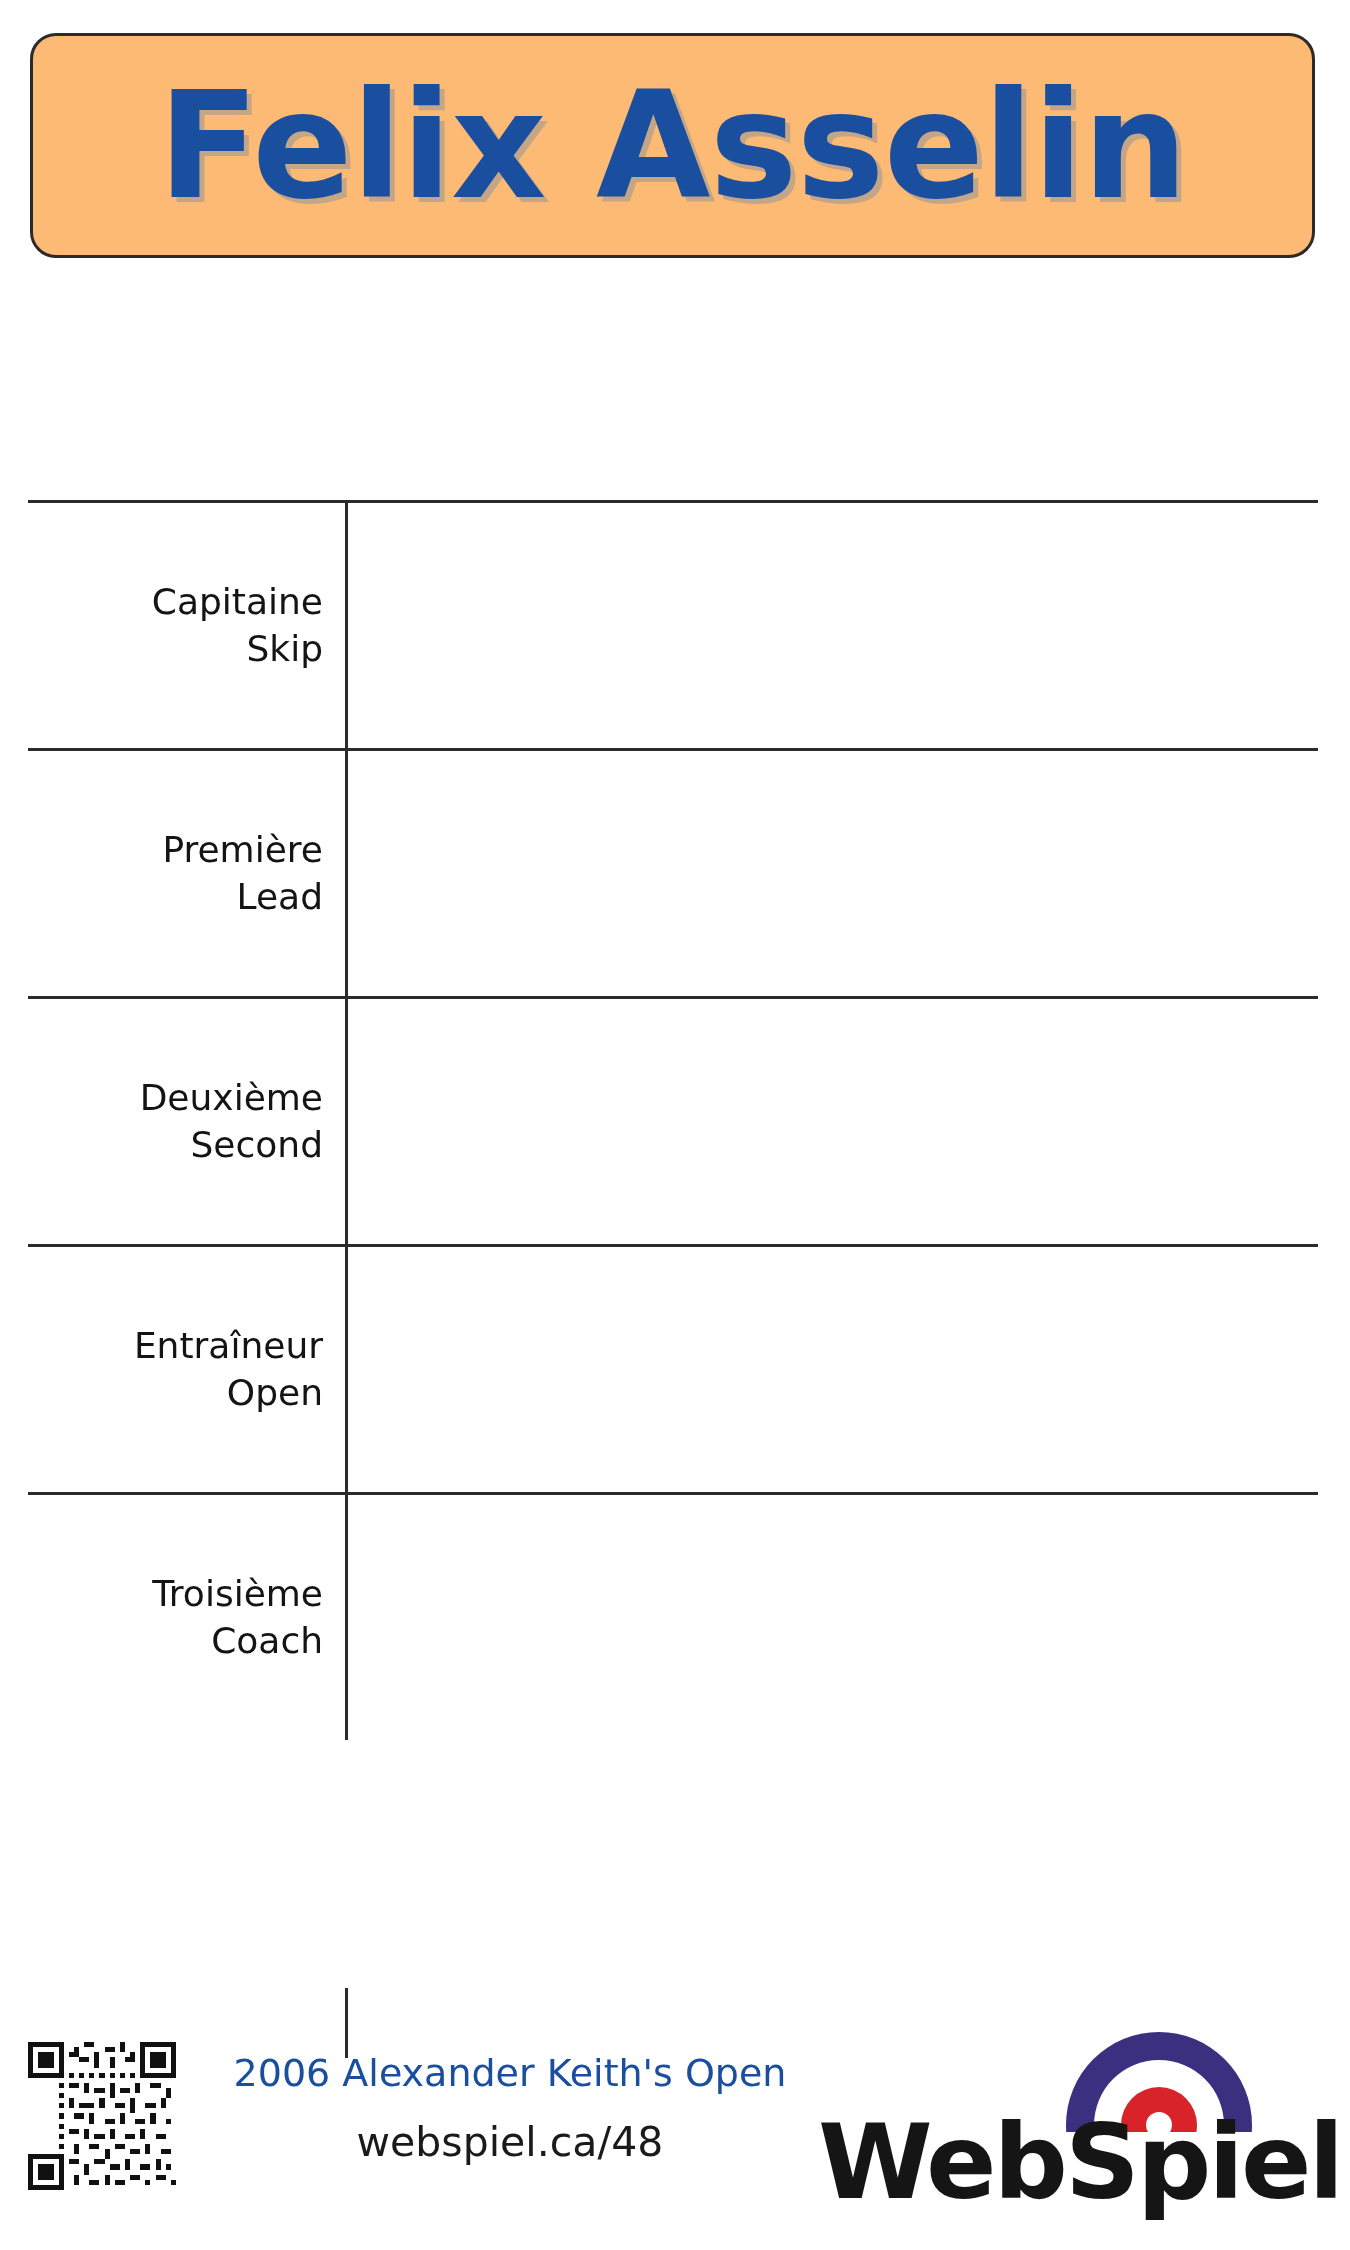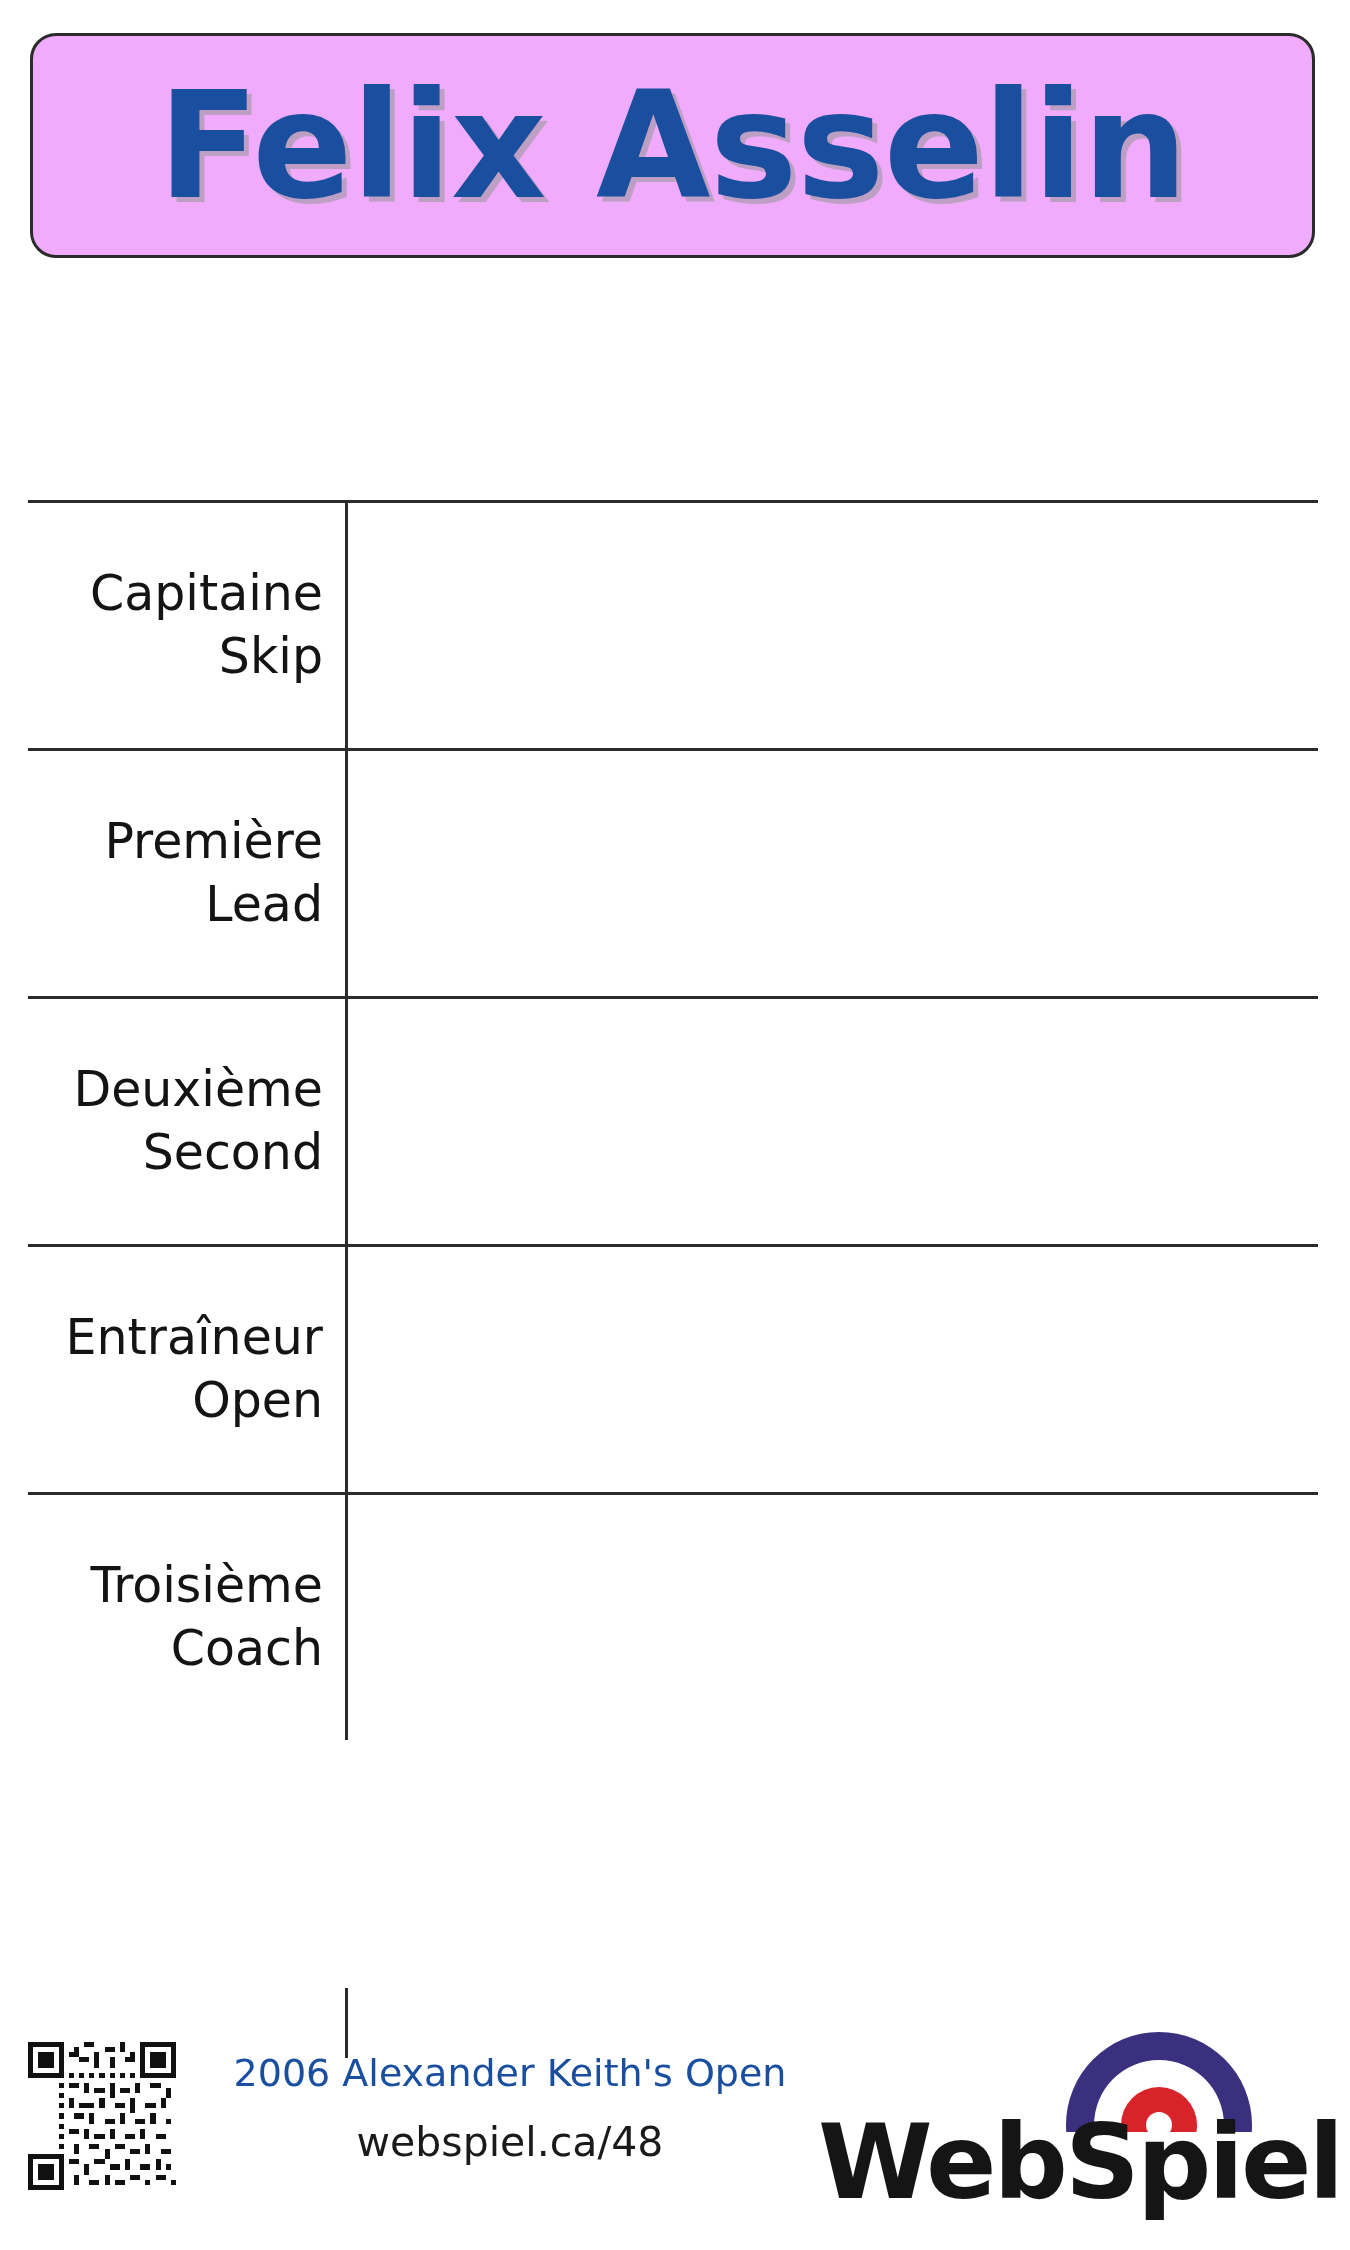--- a/index.html
+++ b/index.html
@@ -25,21 +25,21 @@
   
   .title-box {
     position: absolute;
     left: 30px;
     top: 33px;
     width: 1285px;
     height: 225px;
     box-sizing: border-box;
     border: 3px solid #2b2b2b;
     border-radius: 26px;
-    background: #f0abfc;
+    background: #fdba74;
     display: flex;
     align-items: center;
     justify-content: center;
     overflow: hidden;
   }
   .title-text {
     font-family: "DejaVu Sans", sans-serif;
     font-size: 148px;
     font-weight: bold;
     color: #1a4fa0;
@@ -71,21 +71,21 @@
     box-sizing: border-box;
     border-right: 3px solid #2b2b2b;
     padding-right: 22px;
     display: flex;
     flex-direction: column;
     align-items: flex-end;
     justify-content: center;
   }
   .label-fr, .label-en {
     font-family: "DejaVu Sans", sans-serif;
-    font-size: 49px;
+    font-size: 36px;
     color: #141414;
     line-height: 1.28;
     white-space: nowrap;
   }
   .value-cell {
     flex: 1;
     display: flex;
     align-items: center;
     padding-left: 26px;
     font-size: 46px;

